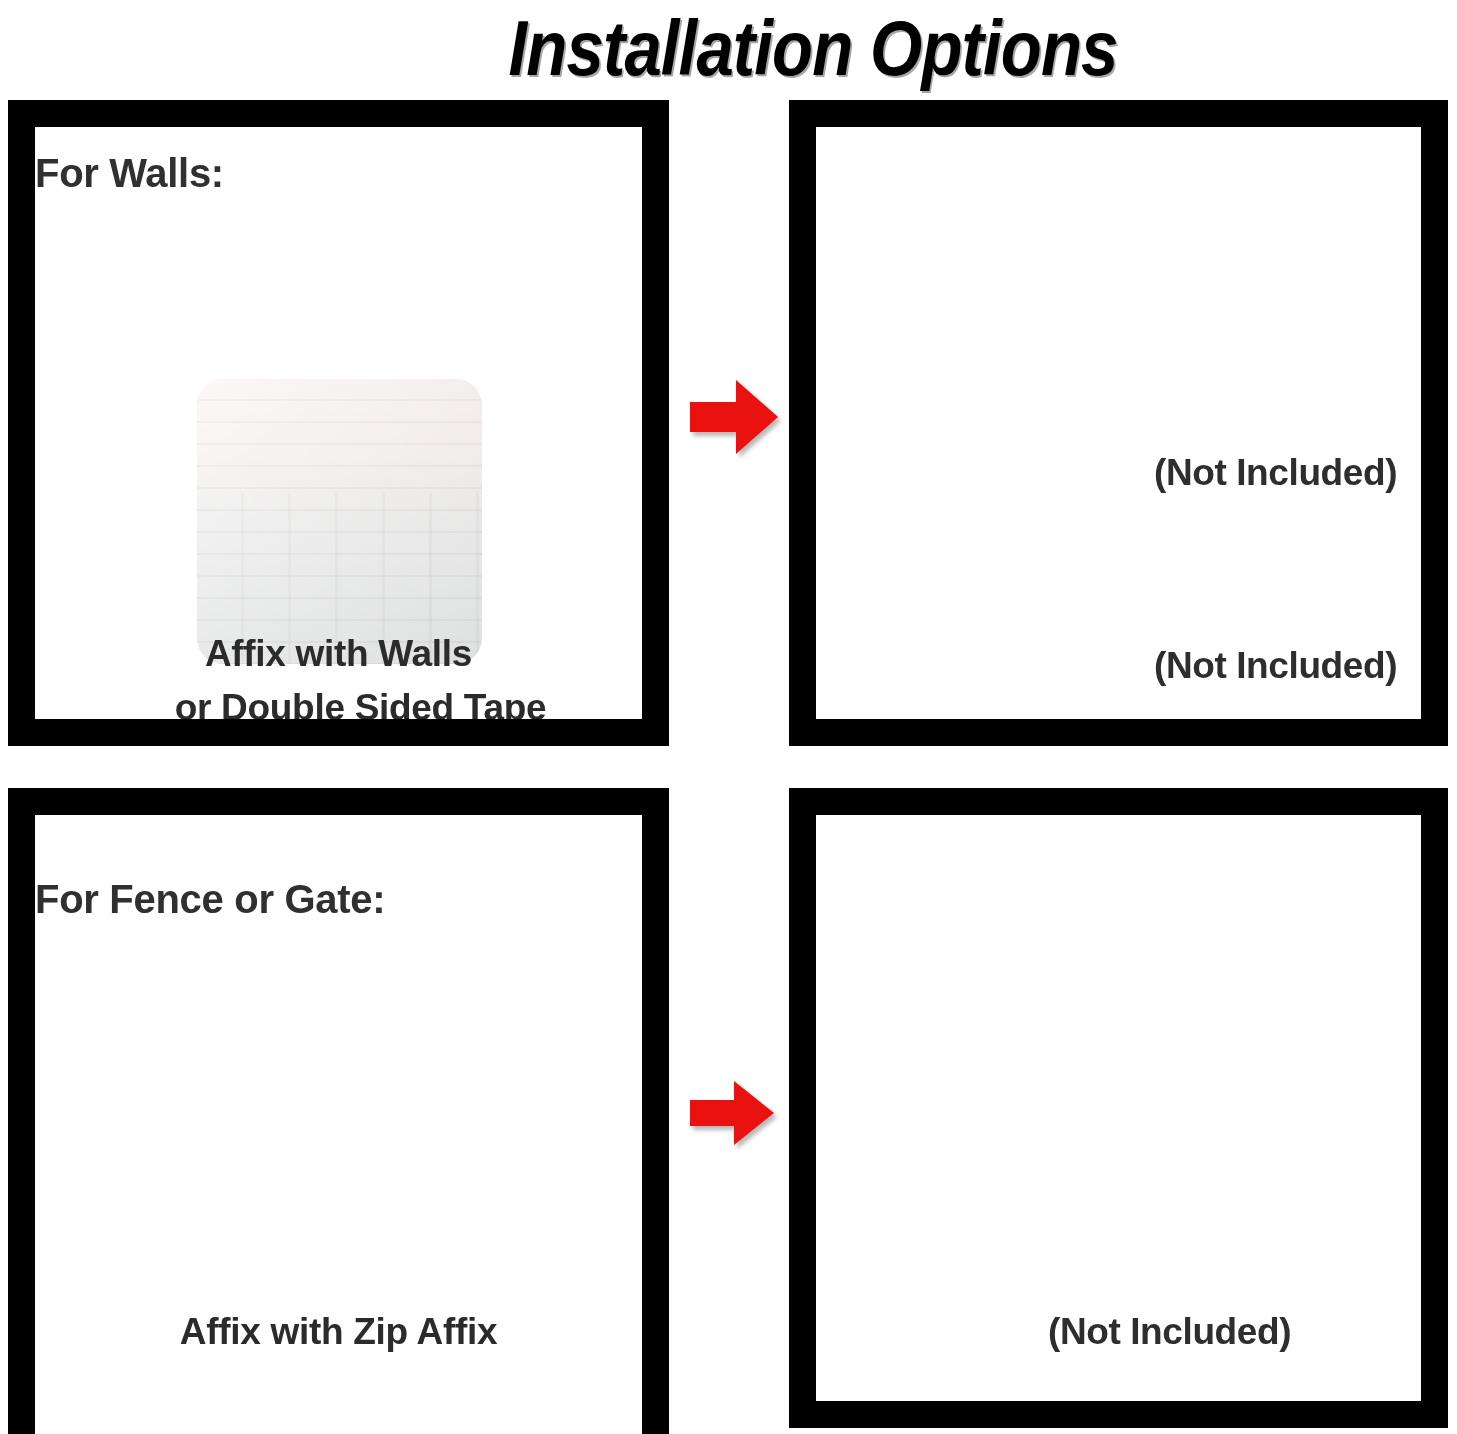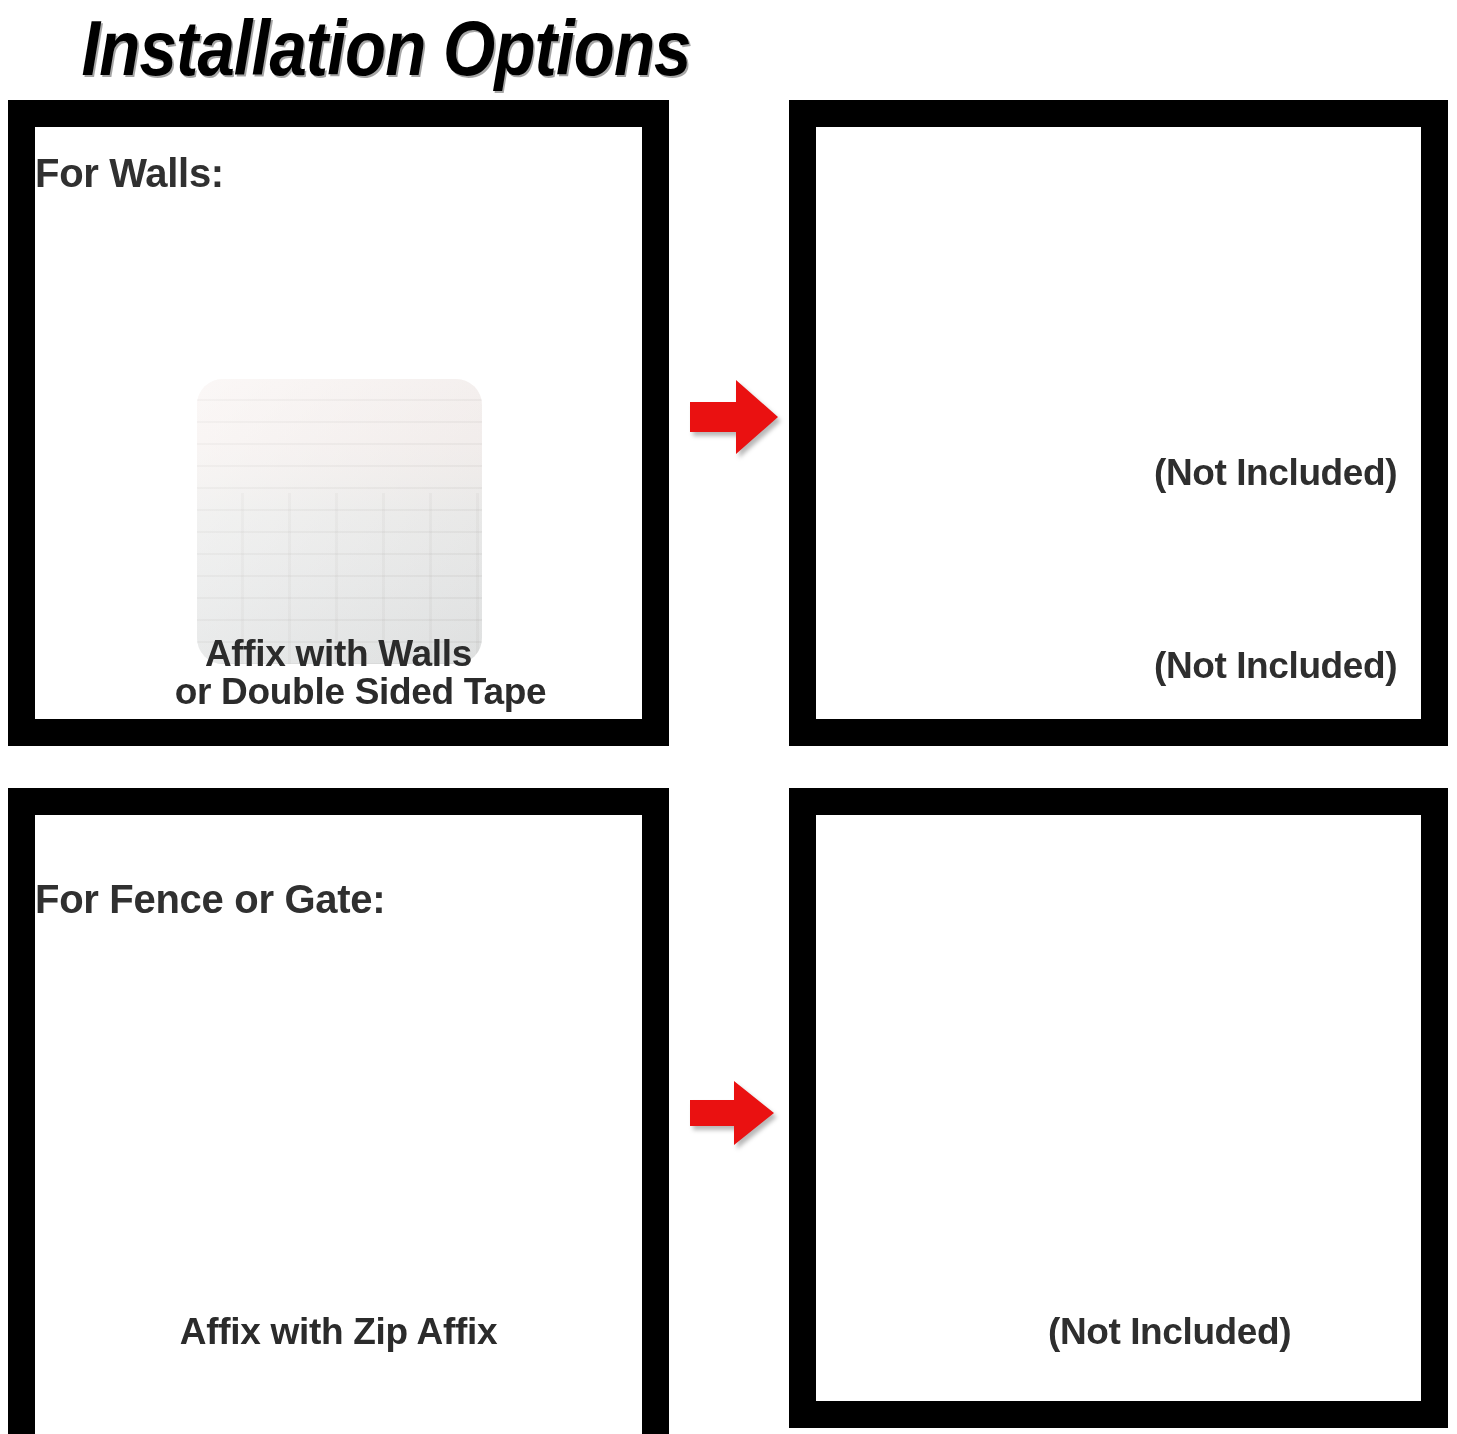--- a/index.html
+++ b/index.html
@@ -16,22 +16,21 @@
   }
 
   
   .title-bar {
     position: absolute;
     left: 0; top: 0;
     width: 1167px;
     height: 96px;
     display: flex;
     align-items: center;
-    justify-content: flex-start;
-    padding-left: 32px;
+    justify-content: flex-end;
   }
   .title-text {
     font-family: "Liberation Sans Narrow", "Liberation Sans", sans-serif;
     font-weight: bold;
     font-style: italic;
     font-size: 78px;
     line-height: 78px;
     letter-spacing: -1px;
     color: #000000;
     transform: scaleX(0.86);
@@ -143,21 +142,21 @@
 
     <div class="panel-heading" style="top:24px;">For Walls:</div>
 
     <div class="photo" id="wall-photo">
       <div class="brick-lines"></div>
       <div class="brick-verts"></div>
       <div class="brick-shade"></div>
     </div>
 
     <div class="panel-caption" style="top:500px;">Affix with Walls</div>
-    <div class="panel-caption" style="top:538px;padding-left:44px;">or Double Sided Tape</div>
+    <div class="panel-caption" style="top:554px;padding-left:44px;">or Double Sided Tape</div>
   </div>
 </div>
 
 <div class="arrow" id="arrow-top">
   <svg viewBox="0 0 92 82" width="92" height="82" xmlns="http://www.w3.org/2000/svg">
     <polygon points="2,26 48,26 48,4 90,41 48,78 48,56 2,56" fill="#ea1111"></polygon>
   </svg>
 </div>
 
 <div class="panel" id="panel-wall-parts">

